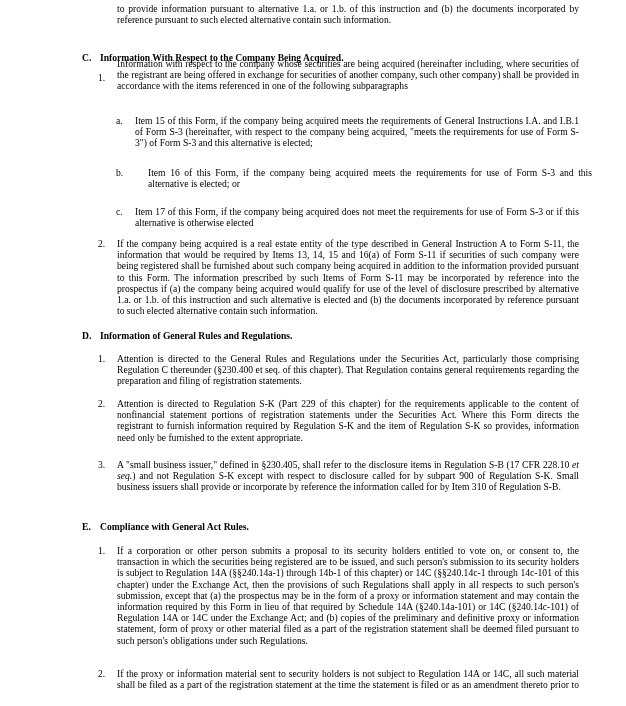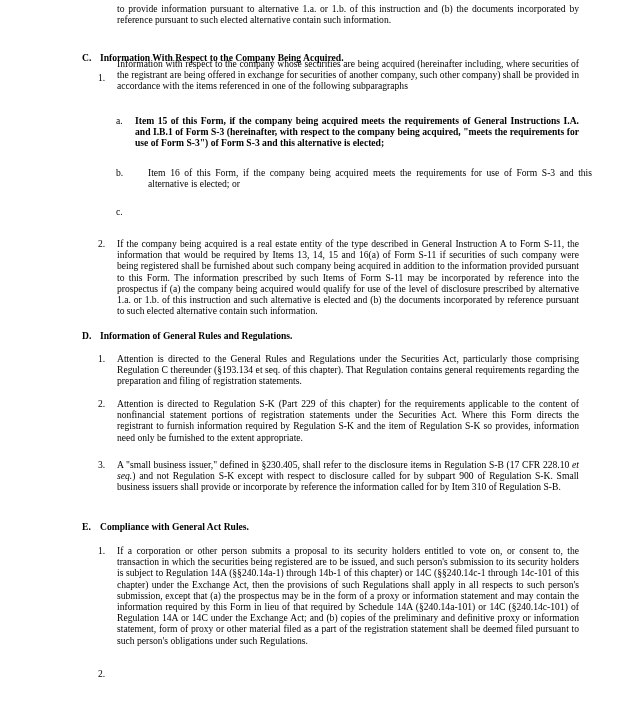--- a/index.html
+++ b/index.html
@@ -23,43 +23,45 @@
 
   <div class="block last-line-left" style="left:117px; top:3px; width:462px;">to provide information pursuant to alternative 1.a. or 1.b. of this instruction and (b) the documents incorporated by reference pursuant to such elected alternative contain such information.</div>
 
   <div class="hlabel" style="left:82px; top:52px;">C.</div>
   <div class="heading" style="left:100px; top:52px;">Information With Respect to the Company Being Acquired.</div>
 
   <div class="num" style="left:98px; top:72px;">1.</div>
   <div class="block last-line-left" style="left:117px; top:58px; width:462px;">Information with respect to the company whose securities are being acquired (hereinafter including, where securities of the registrant are being offered in exchange for securities of another company, such other company) shall be provided in accordance with the items referenced in one of the following subparagraphs</div>
 
   <div class="num" style="left:116px; top:115px;">a.</div>
-  <div class="block last-line-left" style="left:135px; top:115px; width:444px;font-weight:bold;">Item 15 of this Form, if the company being acquired meets the requirements of General Instructions I.A. and I.B.1 of Form S-3 (hereinafter, with respect to the company being acquired, "meets the requirements for use of Form S-3") of Form S-3 and this alternative is elected;</div>
+  <div class="block last-line-left" style="left:135px; top:115px; width:444px;">Item 15 of this Form, if the company being acquired meets the requirements of General Instructions I.A. and I.B.1 of Form S-3 (hereinafter, with respect to the company being acquired, "meets the requirements for use of Form S-3") of Form S-3 and this alternative is elected;</div>
 
   <div class="num" style="left:116px; top:167px;">b.</div>
   <div class="block last-line-left" style="left:148px; top:167px; width:444px;">Item 16 of this Form, if the company being acquired meets the requirements for use of Form S-3 and this alternative is elected; or</div>
 
   <div class="num" style="left:116px; top:206px;">c.</div>
+  <div class="block last-line-left" style="left:135px; top:206px; width:444px;">Item 17 of this Form, if the company being acquired does not meet the requirements for use of Form S-3 or if this alternative is otherwise elected</div>
 
   <div class="num" style="left:98px; top:238px;">2.</div>
   <div class="block last-line-left" style="left:117px; top:238px; width:462px;">If the company being acquired is a real estate entity of the type described in General Instruction A to Form S-11, the information that would be required by Items 13, 14, 15 and 16(a) of Form S-11 if securities of such company were being registered shall be furnished about such company being acquired in addition to the information provided pursuant to this Form. The information prescribed by such Items of Form S-11 may be incorporated by reference into the prospectus if (a) the company being acquired would qualify for use of the level of disclosure prescribed by alternative 1.a. or 1.b. of this instruction and such alternative is elected and (b) the documents incorporated by reference pursuant to such elected alternative contain such information.</div>
 
   <div class="hlabel" style="left:82px; top:330px;">D.</div>
   <div class="heading" style="left:100px; top:330px;">Information of General Rules and Regulations.</div>
 
   <div class="num" style="left:98px; top:353px;">1.</div>
-  <div class="block last-line-left" style="left:117px; top:353px; width:462px;">Attention is directed to the General Rules and Regulations under the Securities Act, particularly those comprising Regulation C thereunder (§193.134 et seq. of this chapter). That Regulation contains general requirements regarding the preparation and filing of registration statements.</div>
+  <div class="block last-line-left" style="left:117px; top:353px; width:462px;">Attention is directed to the General Rules and Regulations under the Securities Act, particularly those comprising Regulation C thereunder (§230.400 et seq. of this chapter). That Regulation contains general requirements regarding the preparation and filing of registration statements.</div>
 
   <div class="num" style="left:98px; top:398px;">2.</div>
   <div class="block last-line-left" style="left:117px; top:398px; width:462px;">Attention is directed to Regulation S-K (Part 229 of this chapter) for the requirements applicable to the content of nonfinancial statement portions of registration statements under the Securities Act. Where this Form directs the registrant to furnish information required by Regulation S-K and the item of Regulation S-K so provides, information need only be furnished to the extent appropriate.</div>
 
   <div class="num" style="left:98px; top:459px;">3.</div>
   <div class="block last-line-left" style="left:117px; top:459px; width:462px;"><span>A "small business issuer," defined in §230.405, shall refer to the disclosure items in Regulation S-B (17 CFR 228.10 </span><em>et seq.</em><span>) and not Regulation S-K except with respect to disclosure called for by subpart 900 of Regulation S-K. Small business issuers shall provide or incorporate by reference the information called for by Item 310 of Regulation S-B.</span></div>
 
   <div class="hlabel" style="left:82px; top:521px;">E.</div>
   <div class="heading" style="left:100px; top:521px;">Compliance with General Act Rules.</div>
 
   <div class="num" style="left:98px; top:545px;">1.</div>
   <div class="block last-line-left" style="left:117px; top:545px; width:462px;">If a corporation or other person submits a proposal to its security holders entitled to vote on, or consent to, the transaction in which the securities being registered are to be issued, and such person's submission to its security holders is subject to Regulation 14A (§§240.14a-1) through 14b-1 of this chapter) or 14C (§§240.14c-1 through 14c-101 of this chapter) under the Exchange Act, then the provisions of such Regulations shall apply in all respects to such person's submission, except that (a) the prospectus may be in the form of a proxy or information statement and may contain the information required by this Form in lieu of that required by Schedule 14A (§240.14a-101) or 14C (§240.14c-101) of Regulation 14A or 14C under the Exchange Act; and (b) copies of the preliminary and definitive proxy or information statement, form of proxy or other material filed as a part of the registration statement shall be deemed filed pursuant to such person's obligations under such Regulations.</div>
 
   <div class="num" style="left:98px; top:668px;">2.</div>
+  <div class="block" style="left:117px; top:668px; width:462px; text-align-last: justify;">If the proxy or information material sent to security holders is not subject to Regulation 14A or 14C, all such material shall be filed as a part of the registration statement at the time the statement is filed or as an amendment thereto prior to</div>
 
 </div>
 
 </body></html>

